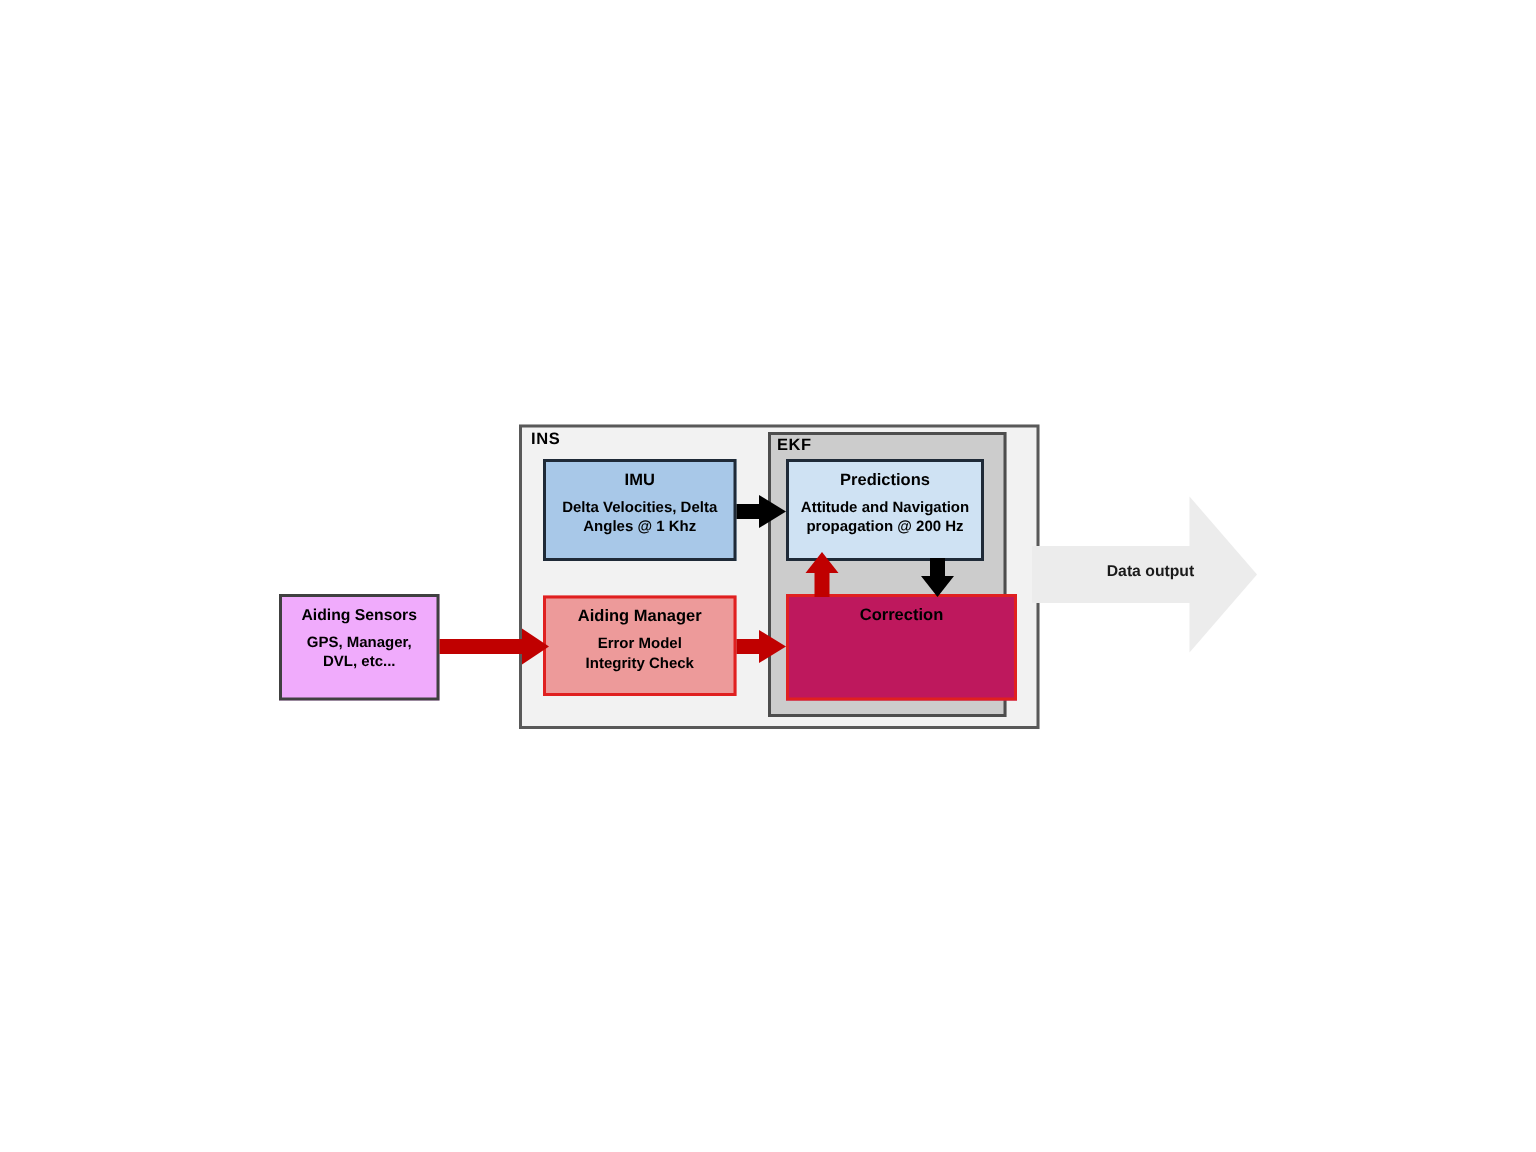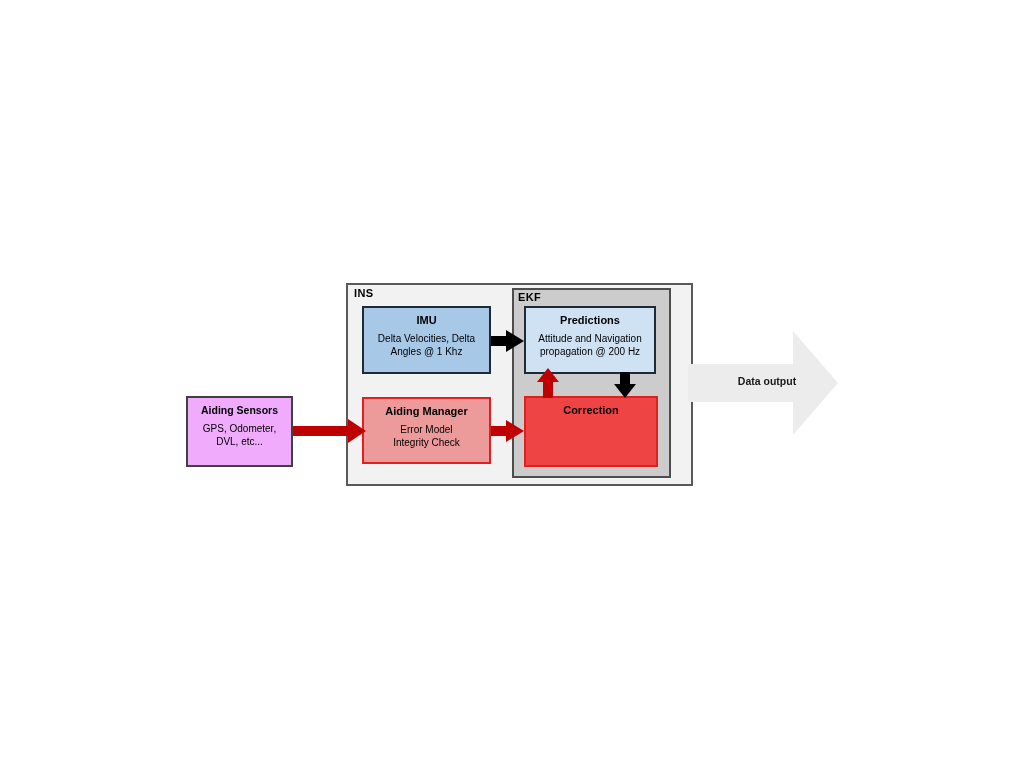--- a/index.html
+++ b/index.html
@@ -60,21 +60,21 @@
   }
   .node .title {
     font-size: 11px;
     font-weight: bold;
     color: #000;
     line-height: 13px;
     margin-bottom: 6px;
   }
   .node .body {
     font-size: 10px;
-    font-weight: normal;
+    font-weight: bold;
     color: #000;
     line-height: 12.5px;
     padding: 0 4px;
   }
 
   .imu-box {
     left: 362px; top: 306px;
     width: 129px; height: 68px;
     background: #a8c8e8;
     border: 2px solid #1f2a37;
@@ -86,22 +86,22 @@
     border: 2px solid #1f2a37;
   }
   .aiding-manager-box {
     left: 362px; top: 397px;
     width: 129px; height: 67px;
     background: #ed9a9a;
     border: 2px solid #e02020;
   }
   .correction-box {
     left: 524px; top: 396px;
-    width: 134px; height: 71px;
-    background: #ef4444;
+    width: 154px; height: 71px;
+    background: #be185d;
     border: 2px solid #e02020;
   }
   .aiding-sensors-box {
     left: 186px; top: 396px;
     width: 107px; height: 71px;
     background: #f0abfc;
     border: 2px solid #404040;
   }
   .aiding-sensors-box .title { font-size: 10.5px; }
   .aiding-sensors-box .body { font-size: 10px; }
@@ -137,21 +137,21 @@
 
   <div class="abs ins-box"></div>
   <div class="container-label ins-label">INS</div>
 
   <div class="abs ekf-box"></div>
   <div class="container-label ekf-label">EKF</div>
 
   <div class="abs node aiding-sensors-box">
     <div class="title">Aiding Sensors</div>
     <div class="body">
-      <div>GPS, Odometer,</div>
+      <div>GPS, Manager,</div>
       <div>DVL, etc...</div>
     </div>
   </div>
 
   <div class="abs node imu-box">
     <div class="title">IMU</div>
     <div class="body">
       <div>Delta Velocities, Delta</div>
       <div>Angles @ 1 Khz</div>
     </div>

